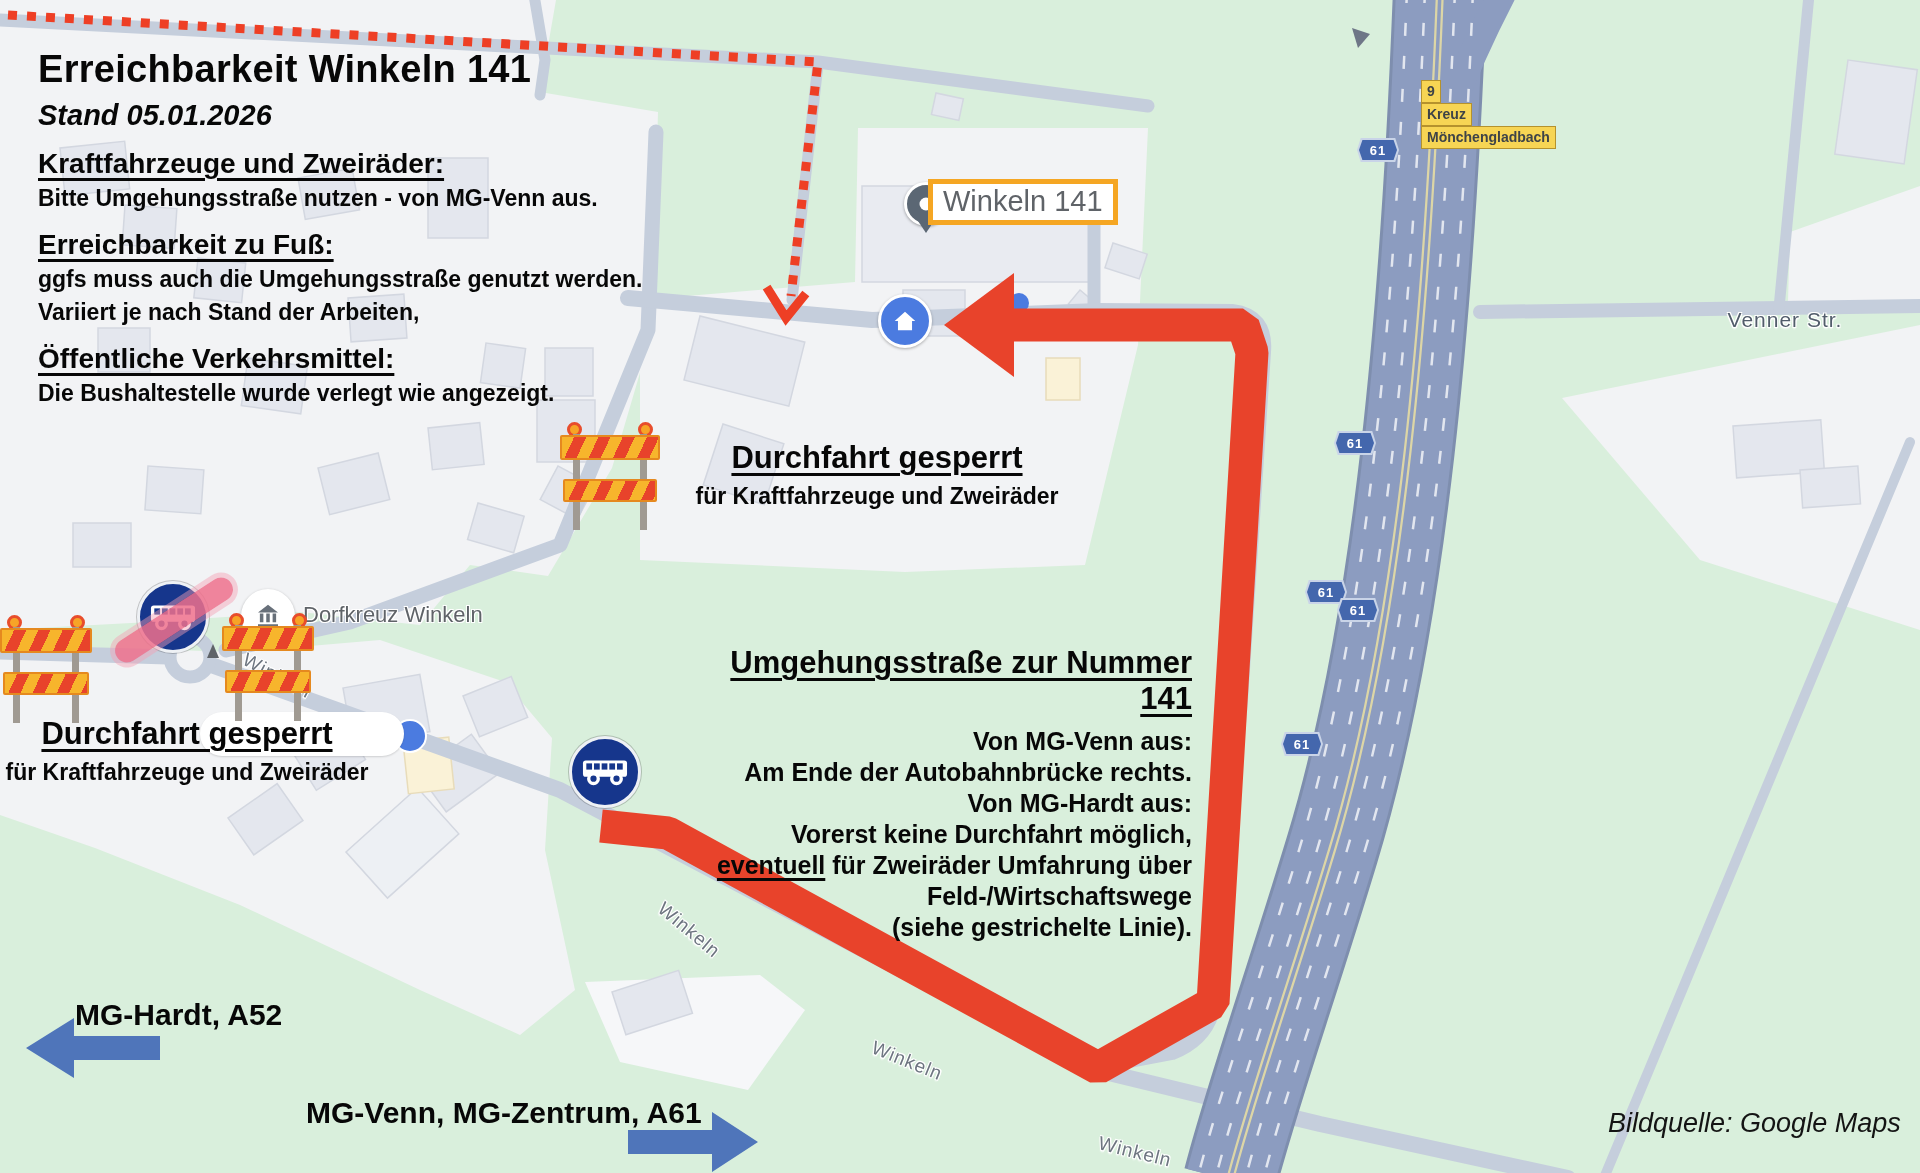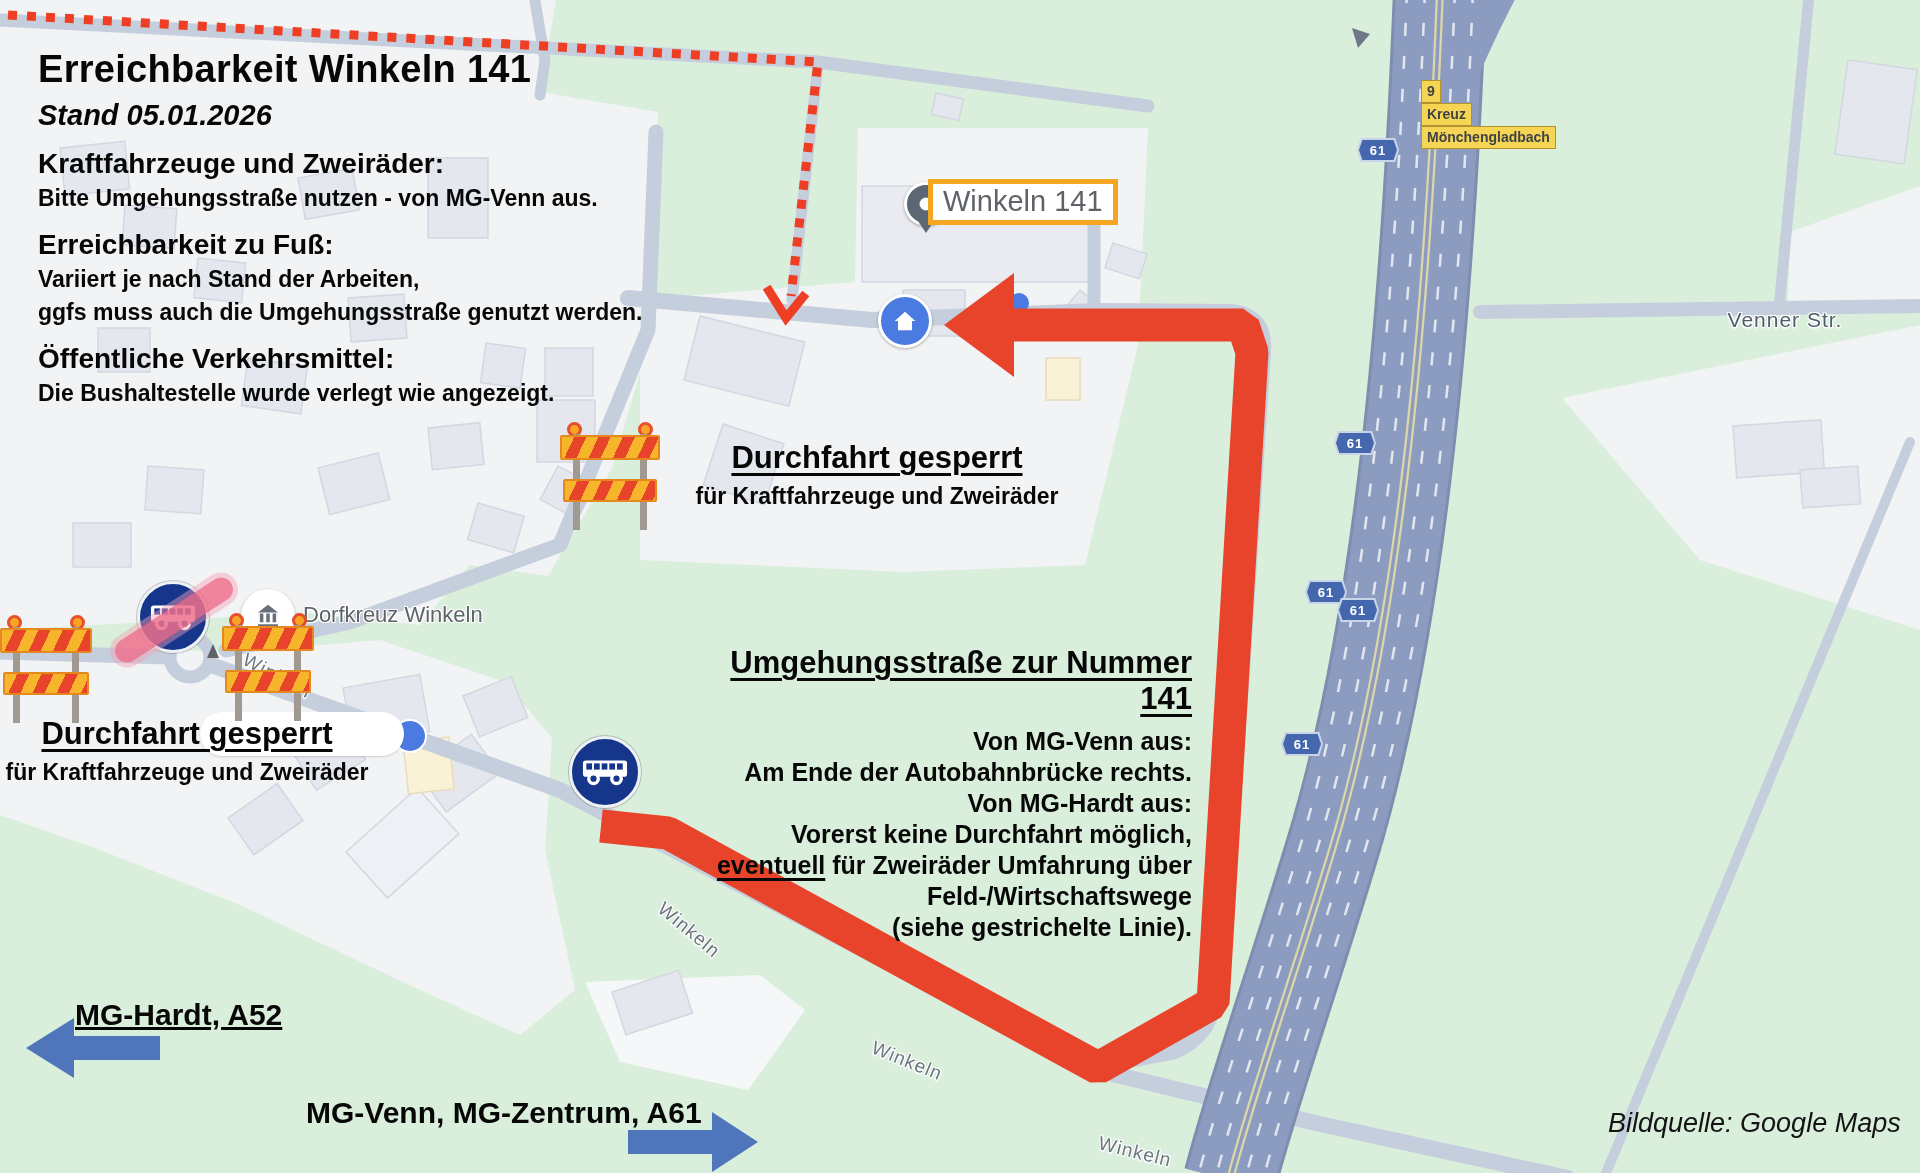--- a/index.html
+++ b/index.html
@@ -4,21 +4,21 @@
 <style>
   html,body{margin:0;padding:0;background:#e8e8e8;}
   .stage{position:relative;width:1920px;height:1173px;overflow:hidden;background:#d9efdc;
          font-family:"Liberation Sans",sans-serif;color:#000;}
   .abs{position:absolute;}
 
   
   .info{position:absolute;left:38px;top:48px;z-index:30;color:#070707;}
   .info .title{font-size:38px;font-weight:700;letter-spacing:.3px;}
   .info .date{font-size:29px;font-weight:700;font-style:italic;margin-top:8px;}
-  .sec-h{font-size:28px;font-weight:700;margin-top:16px;
+  .sec-h{font-size:28px;font-weight:700;margin-top:16px;text-decoration:underline;
          text-decoration-thickness:3px;text-underline-offset:5px;}
   .sec-l{font-size:23px;font-weight:700;line-height:29px;margin-top:4px;}
 
   .closure{position:absolute;z-index:30;text-align:center;color:#070707;}
   .closure-title{font-size:31px;font-weight:700;text-decoration:underline;
                  text-decoration-thickness:3px;text-underline-offset:5px;}
   .closure-sub{font-size:23px;font-weight:700;margin-top:7px;}
   .closure.center{left:652px;top:440px;width:450px;}
   .closure.west{left:0px;top:716px;width:374px;}
 
@@ -309,22 +309,22 @@
   <div class="street venner" style="left:1785px;top:320px;transform:translate(-50%,-50%);">Venner Str.</div>
 
   <div class="info">
     <div class="title">Erreichbarkeit Winkeln 141</div>
     <div class="date">Stand 05.01.2026</div>
 
     <div class="sec-h">Kraftfahrzeuge und Zweiräder:</div>
     <div class="sec-l">Bitte Umgehungsstraße nutzen - von MG-Venn aus.</div>
 
     <div class="sec-h">Erreichbarkeit zu Fuß:</div>
+    <div class="sec-l">ggfs muss auch die Umgehungsstraße genutzt werden.</div>
     <div class="sec-l">Variiert je nach Stand der Arbeiten,</div>
-    <div class="sec-l">ggfs muss auch die Umgehungsstraße genutzt werden.</div>
 
     <div class="sec-h">Öffentliche Verkehrsmittel:</div>
     <div class="sec-l">Die Bushaltestelle wurde verlegt wie angezeigt.</div>
   </div>
 
   <div class="closure center">
     <div class="closure-title">Durchfahrt gesperrt</div>
     <div class="closure-sub">für Kraftfahrzeuge und Zweiräder</div>
   </div>
 
@@ -337,18 +337,18 @@
     <div class="detour-h">Umgehungsstraße zur Nummer 141</div>
     <p>Von MG-Venn aus:</p>
     <p>Am Ende der Autobahnbrücke rechts.</p>
     <p>Von MG-Hardt aus:</p>
     <p>Vorerst keine Durchfahrt möglich,</p>
     <p><span class="u">eventuell</span><span> für Zweiräder Umfahrung über</span></p>
     <p>Feld-/Wirtschaftswege</p>
     <p>(siehe gestrichelte Linie).</p>
   </div>
 
-  <div class="dir-label" style="left:75px;top:998px;text-decoration:underline;">MG-Hardt, A52</div>
+  <div class="dir-label" style="left:75px;top:998px;">MG-Hardt, A52</div>
   <div class="dir-label" style="left:306px;top:1096px;">MG-Venn, MG-Zentrum, A61</div>
 
   <div class="credit">Bildquelle: Google Maps</div>
 
 </div>
 
 </body></html>

